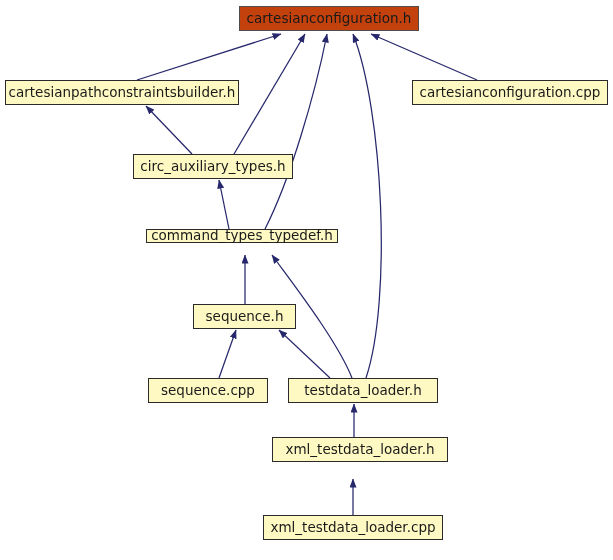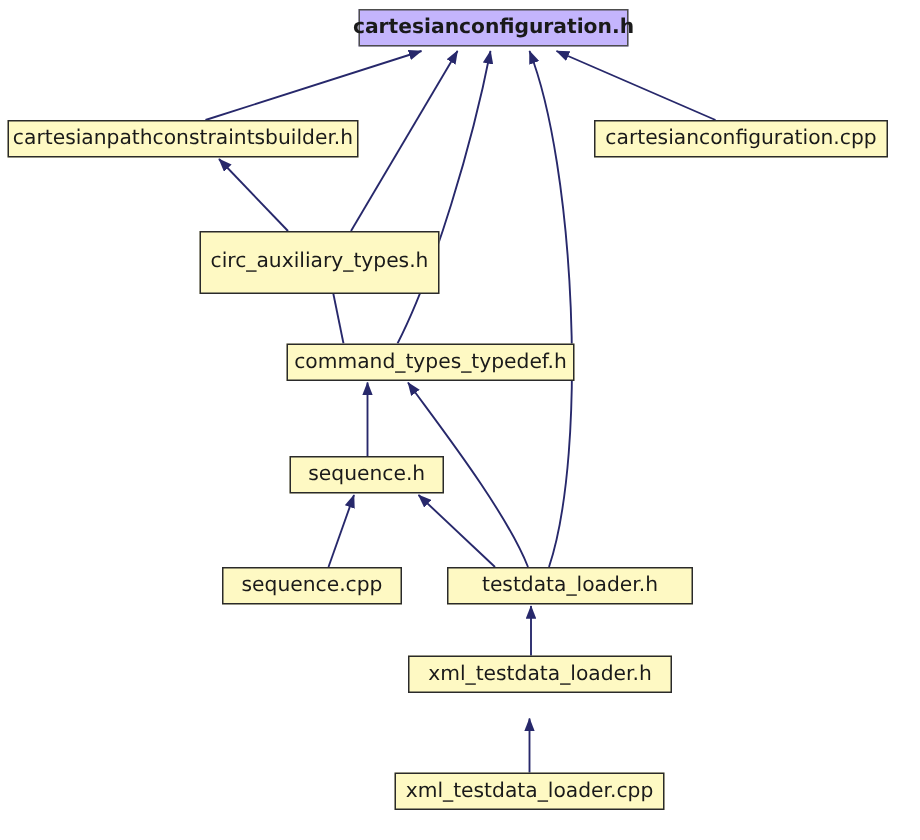--- a/index.html
+++ b/index.html
@@ -33,23 +33,22 @@
     border: 1px solid #2a2a2a;
     background: #fef9c3;
     color: #1a1a1a;
     font-size: 13.5px;
     line-height: 1;
     white-space: nowrap;
     letter-spacing: 0px;
     cursor: pointer;
   }
   .node.highlight {
-    background: #c4b5fd;
+    background: #c2410c;
     border-color: #4d4d4d;
-    font-weight: bold;
   }
   .node .label {
     display: block;
     padding: 0 6px;
     user-select: none;
   }
 </style>
 </head>
 <body>
 
@@ -74,36 +73,36 @@
       <path d="M 354,453 L 354,404" fill="none" stroke="#27286b" stroke-width="1.25" marker-end="url(#arrowhead)"></path>
       <path d="M 353,528 L 353,479" fill="none" stroke="#27286b" stroke-width="1.25" marker-end="url(#arrowhead)"></path>
     </svg>
   <div id="node-layer">
       <div class="node highlight" title="cartesianconfiguration.h" style="left: 239px; top: 6px; width: 180px; height: 25px;">
         <span class="label">cartesianconfiguration.h</span>
       </div>
       <div class="node" title="cartesianpathconstraintsbuilder.h" style="left: 5px; top: 80px; width: 234px; height: 25px;">
         <span class="label">cartesianpathconstraintsbuilder.h</span>
       </div>
-      <div class="node" title="cartesianconfiguration.cpp" style="left: 396px; top: 80px; width: 196px; height: 25px;">
+      <div class="node" title="cartesianconfiguration.cpp" style="left: 412px; top: 80px; width: 196px; height: 25px;">
         <span class="label">cartesianconfiguration.cpp</span>
       </div>
-      <div class="node" title="circ_auxiliary_types.h" style="left: 133px; top: 154px; width: 160px; height: 42px;">
+      <div class="node" title="circ_auxiliary_types.h" style="left: 133px; top: 154px; width: 160px; height: 25px;">
         <span class="label">circ_auxiliary_types.h</span>
       </div>
-      <div class="node" title="command_types_typedef.h" style="left: 146px; top: 229px; width: 192px; height: 25px; margin-left: 45px;">
+      <div class="node" title="command_types_typedef.h" style="left: 146px; top: 229px; width: 192px; height: 14px;">
         <span class="label">command_types_typedef.h</span>
       </div>
       <div class="node" title="sequence.h" style="left: 193px; top: 304px; width: 103px; height: 25px;">
         <span class="label">sequence.h</span>
       </div>
       <div class="node" title="sequence.cpp" style="left: 148px; top: 378px; width: 120px; height: 25px;">
         <span class="label">sequence.cpp</span>
       </div>
-      <div class="node" title="testdata_loader.h" style="left: 298px; top: 378px; width: 164px; height: 25px;">
+      <div class="node" title="testdata_loader.h" style="left: 288px; top: 378px; width: 150px; height: 25px;">
         <span class="label">testdata_loader.h</span>
       </div>
       <div class="node" title="xml_testdata_loader.h" style="left: 272px; top: 437px; width: 176px; height: 25px;">
         <span class="label">xml_testdata_loader.h</span>
       </div>
       <div class="node" title="xml_testdata_loader.cpp" style="left: 263px; top: 515px; width: 180px; height: 25px;">
         <span class="label">xml_testdata_loader.cpp</span>
       </div>
     </div>
 </div>

